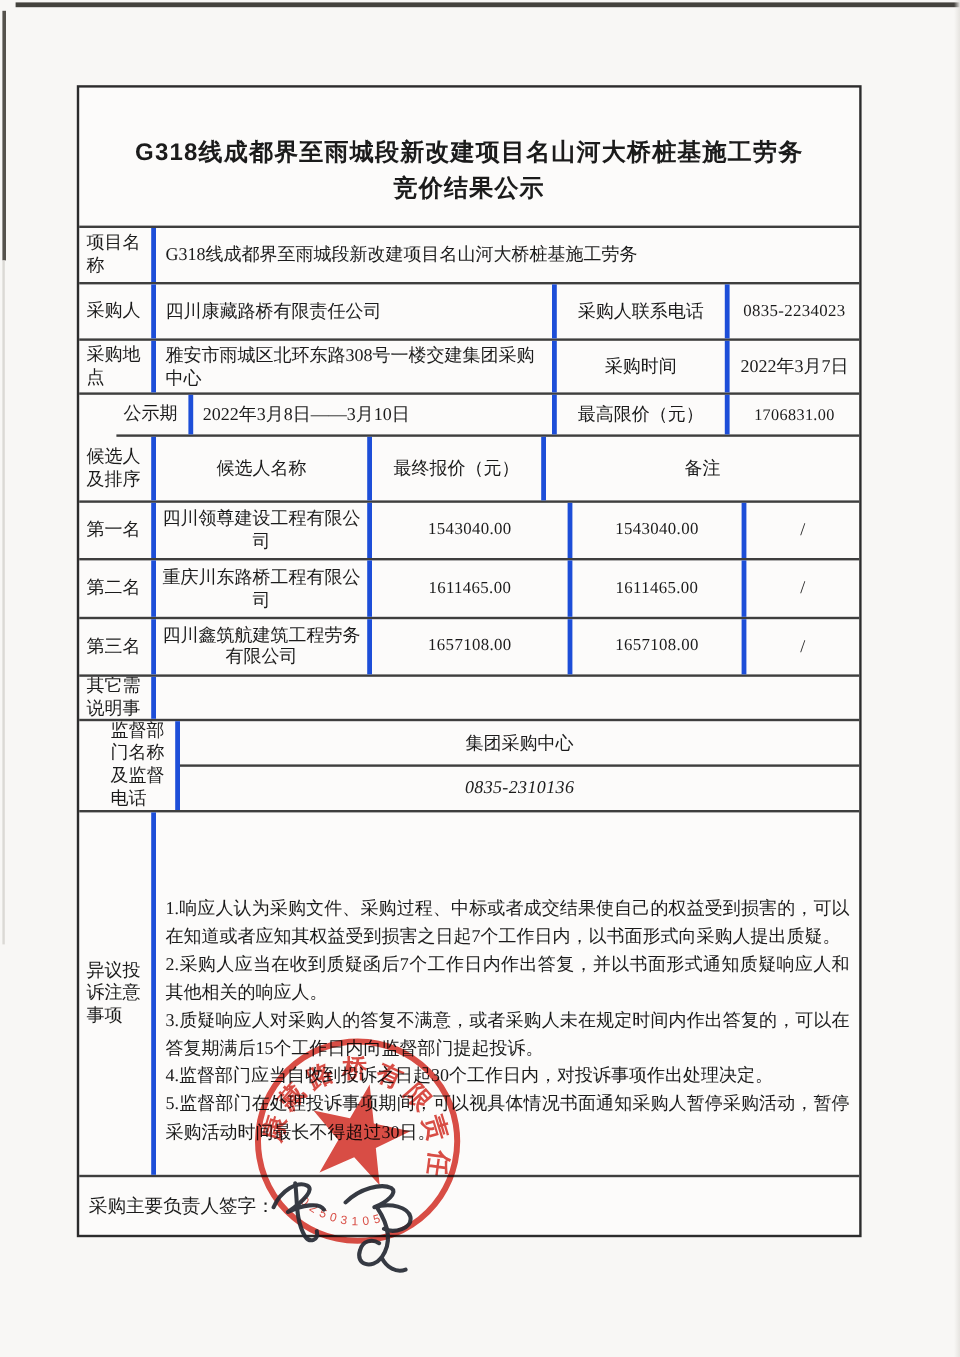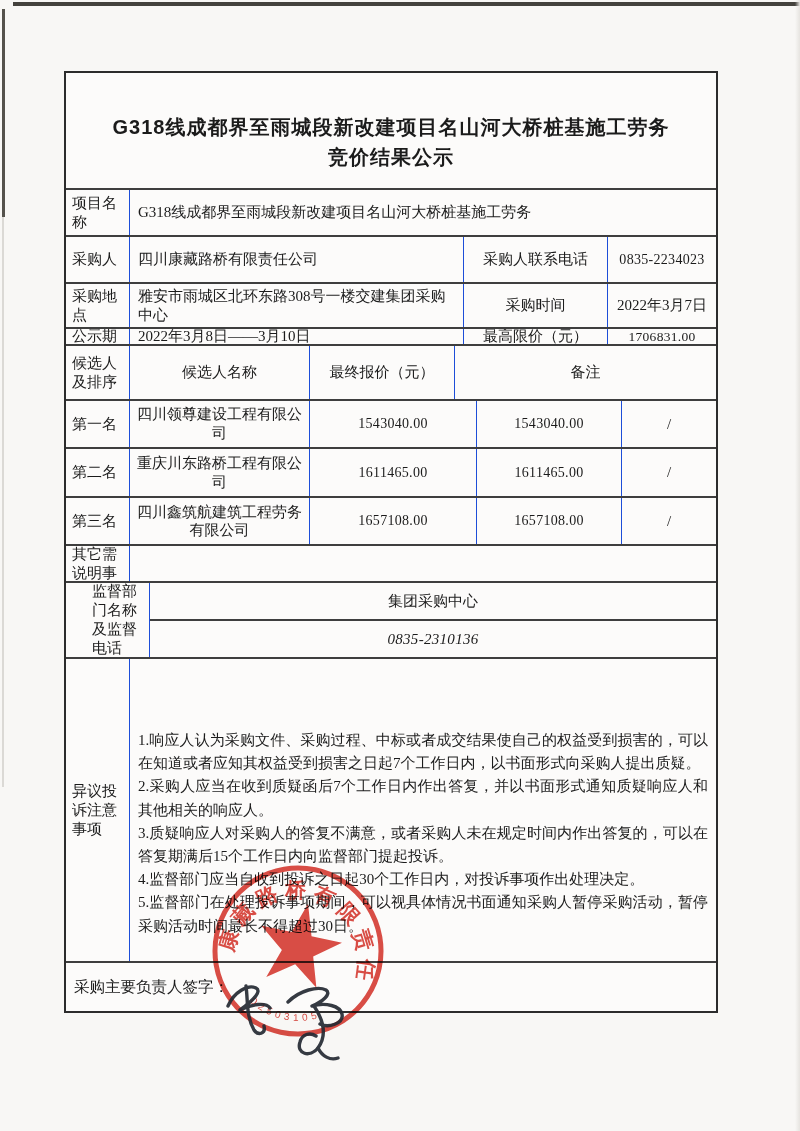--- a/index.html
+++ b/index.html
@@ -17,28 +17,28 @@
     background:linear-gradient(to left,#e6e4e0,rgba(230,228,224,0));}
 
   
   .doc-table{
     position:absolute;left:64px;top:71px;width:654px;
     border:2.5px solid #2c2c2c;background:#fcfbfa;box-sizing:border-box;
     font-size:15px;
   }
   .t-row{display:flex;box-sizing:border-box;border-bottom:2px solid #3e3e3e;}
   .t-row.last{border-bottom:none;}
-  .c{box-sizing:border-box;border-right:1px solid #1d4ed8;display:flex;align-items:center;overflow:hidden;}
+  .c{box-sizing:border-box;border-right:4px solid #1d4ed8;display:flex;align-items:center;overflow:hidden;}
   .c.end{border-right:none;}
   .c-label{width:64px;flex:0 0 64px;padding:2px 2px 2px 6px;line-height:19px;}
   .c-left{padding-left:8px;padding-right:4px;}
   .c-center{justify-content:center;text-align:center;}
   .flex1{flex:1;}
   .w180{flex:0 0 180px;} .w167{flex:0 0 167px;} .w145{flex:0 0 145px;}
-  .w144{flex:0 0 144px;} .w108{flex:0 0 108px;} .h-r47{height:47px;} .h-r45{height:45px;} .h-r35{height:17px;}
+  .w144{flex:0 0 144px;} .w108{flex:0 0 108px;} .h-r47{height:47px;} .h-r45{height:45px;} .h-r35{height:35px;margin-left:31px;}
   .h-head{height:55px;} .h-c48{height:48px;} .h-c49{height:49px;}
   .h-other{height:37px;} .h-sup{height:76px;padding-left:20px;} .h-obj{height:304px;} .h-sig{height:48px;}
 
   .title-block{
     height:115px;box-sizing:border-box;display:flex;flex-direction:column;
     justify-content:flex-end;align-items:center;padding-bottom:16px;
     font-family:"Liberation Sans","DejaVu Sans",sans-serif;
     font-weight:700;font-size:20px;line-height:30px;letter-spacing:1px;
   }
   .num{font-size:14px;letter-spacing:0.3px;}

